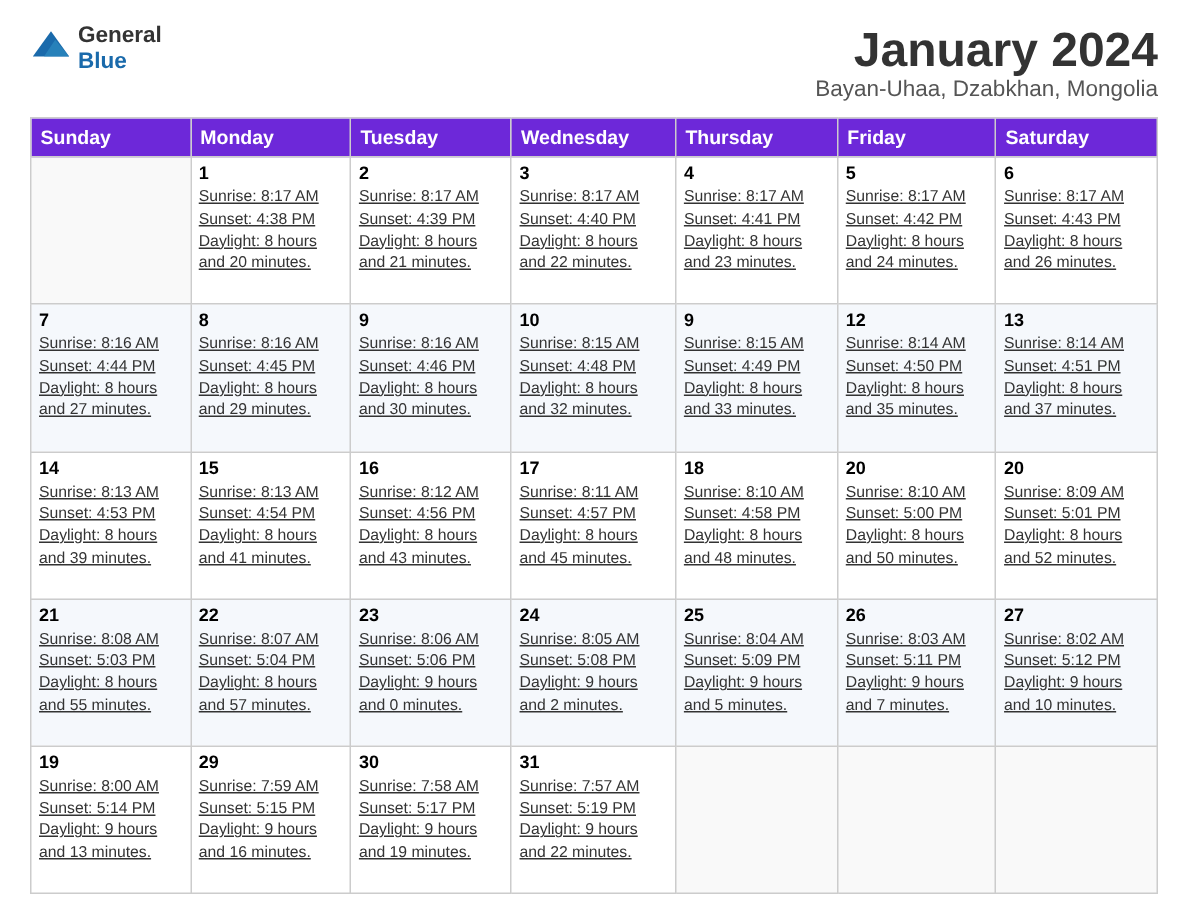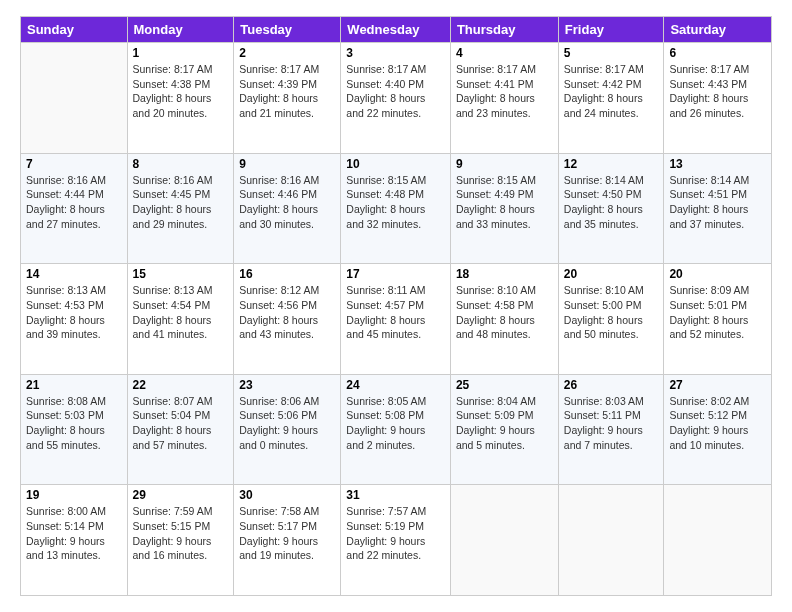--- a/index.html
+++ b/index.html
@@ -87,29 +87,46 @@
     }
     .day-number {
       font-weight: bold;
       font-size: 12px;
       margin-bottom: 2px;
     }
     .day-info {
       font-size: 10.5px;
       color: #333;
       line-height: 1.4;
+      text-decoration: underline;
     }
     .empty-cell {
       background: #f9f9f9 !important;
     }
   </style>
 </head>
 <body>
 
 <div class="page">
+  <div class="header">
+    <div class="logo">
+      <svg class="logo-icon" viewBox="0 0 30 30">
+        <polygon points="15,2 28,20 2,20" fill="#1a6aab"></polygon>
+        <polygon points="18,8 28,20 10,20" fill="#2e8bc0" opacity="0.7"></polygon>
+      </svg>
+      <div class="logo-text">
+        <span class="logo-general">General</span>
+        <span class="logo-blue">Blue</span>
+      </div>
+    </div>
+    <div class="title-area">
+      <div class="main-title">January 2024</div>
+      <div class="subtitle">Bayan-Uhaa, Dzabkhan, Mongolia</div>
+    </div>
+  </div>
 
   <table class="calendar">
     <thead>
       <tr>
         <th>Sunday</th>
         <th>Monday</th>
         <th>Tuesday</th>
         <th>Wednesday</th>
         <th>Thursday</th>
         <th>Friday</th>

